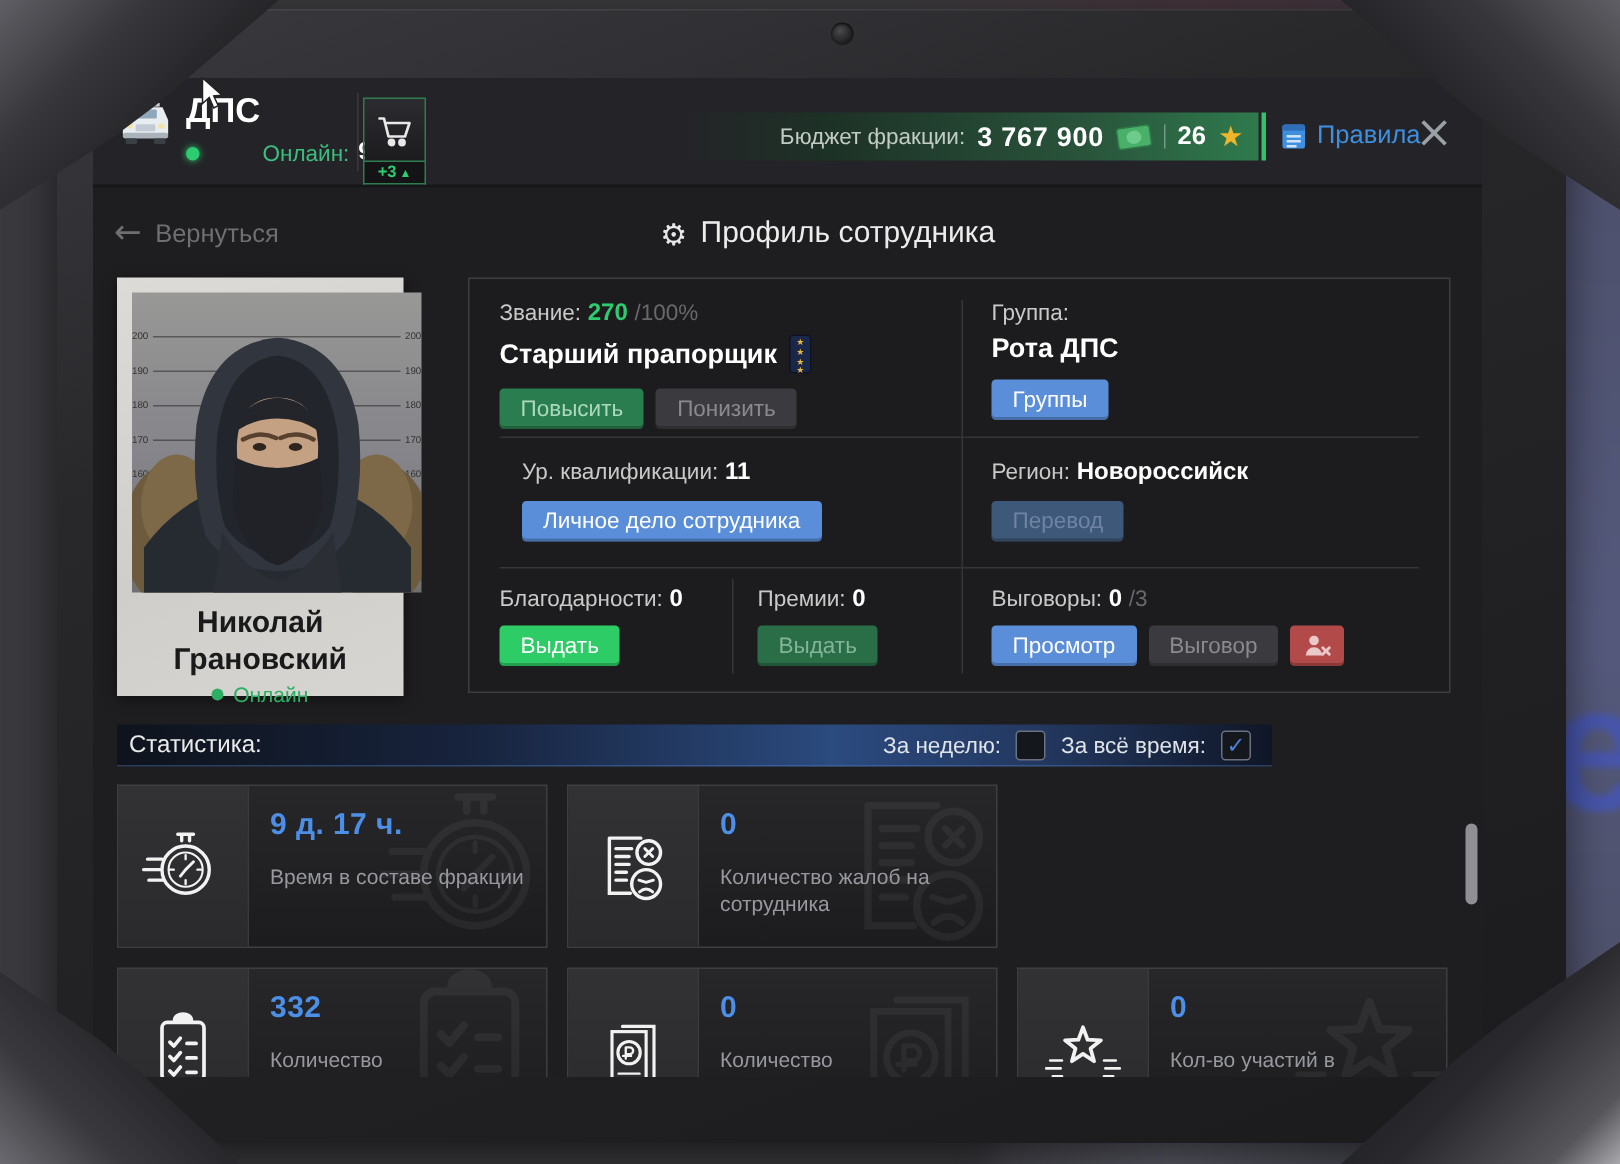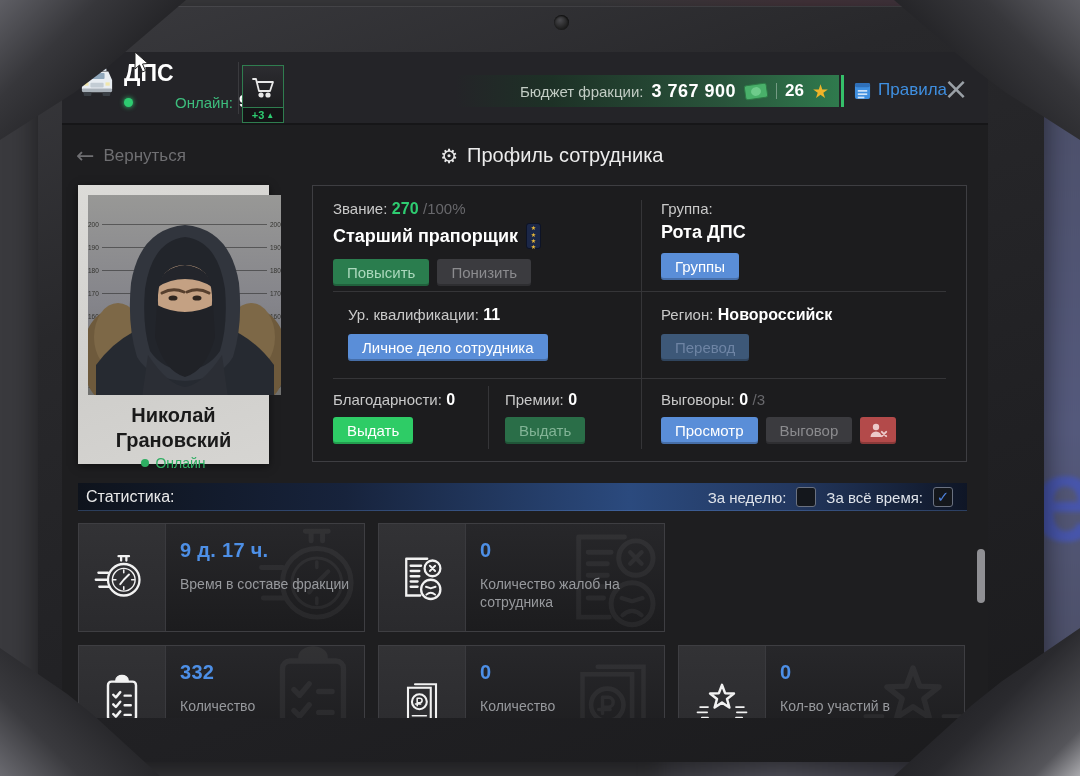--- a/index.html
+++ b/index.html
@@ -118,21 +118,21 @@
   .btn-row { display:flex; gap:8px; margin-top:10px; }
   .btn-promote { background:#2a7d4e; color:#abd9bd; }
   .btn-gray { background:#3b3b3f; color:#8b8b8e; }
   .btn-blue { background:#5a8ed8; color:#fff; }
   .btn-blue-muted { background:#3d5878; color:#6e84a4; }
   .btn-green-bright { background:#2ecc66; color:#fff; }
   .btn-green-dark { background:#2a6e48; color:#82b496; }
   .btn-red { background:#b34a4a; width:36px; padding:0; }
 
   
-  .stats-bar { position:absolute; left:16px; top:431px; width:889px; height:28px;
+  .stats-bar { position:absolute; left:16px; top:431px; width:770px; height:28px;
     background:linear-gradient(90deg,#0e131c 0%,#17233c 30%,#2b4a7e 62%,#233860 80%,#0f1626 100%);
     box-shadow:inset 0 -1px 0 rgba(96,140,210,.35);
     display:flex; align-items:center; justify-content:space-between; padding:0 14px 0 8px; }
   .stats-title { font-size:16px; color:#eaeaea; }
   .stats-filters { display:flex; align-items:center; gap:10px; }
   .filter-label { font-size:15px; color:#dfe3ea; }
   .checkbox { width:20px; height:20px; background:#14171c; border:1px solid #6a7180;
     border-radius:3px; display:flex; align-items:center; justify-content:center; cursor:pointer; }
   .checkbox .check { color:#4d7fd9; font-size:15px; font-weight:bold;
     font-family:"DejaVu Sans",sans-serif; line-height:1; }

